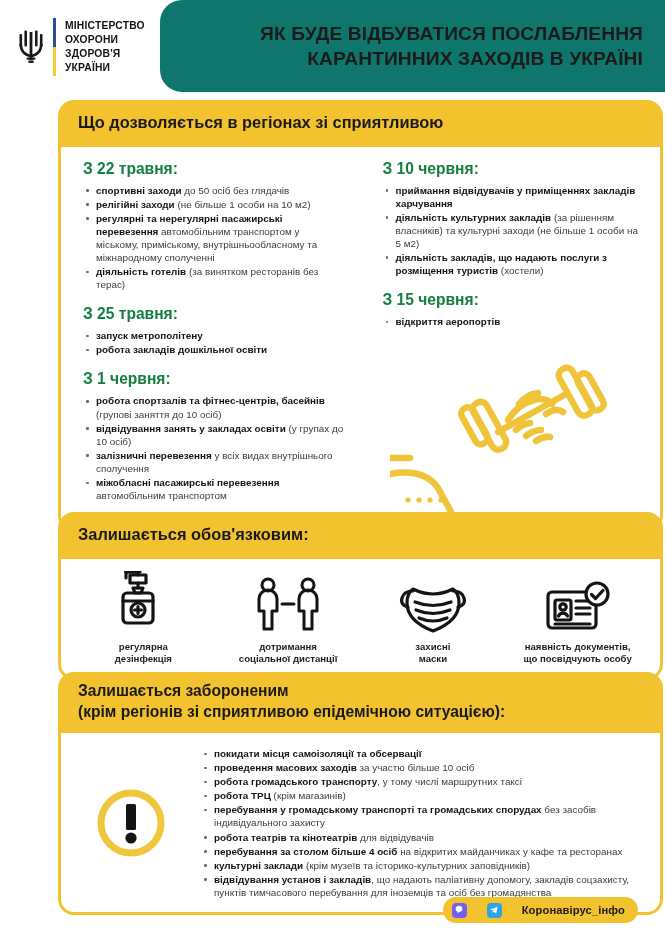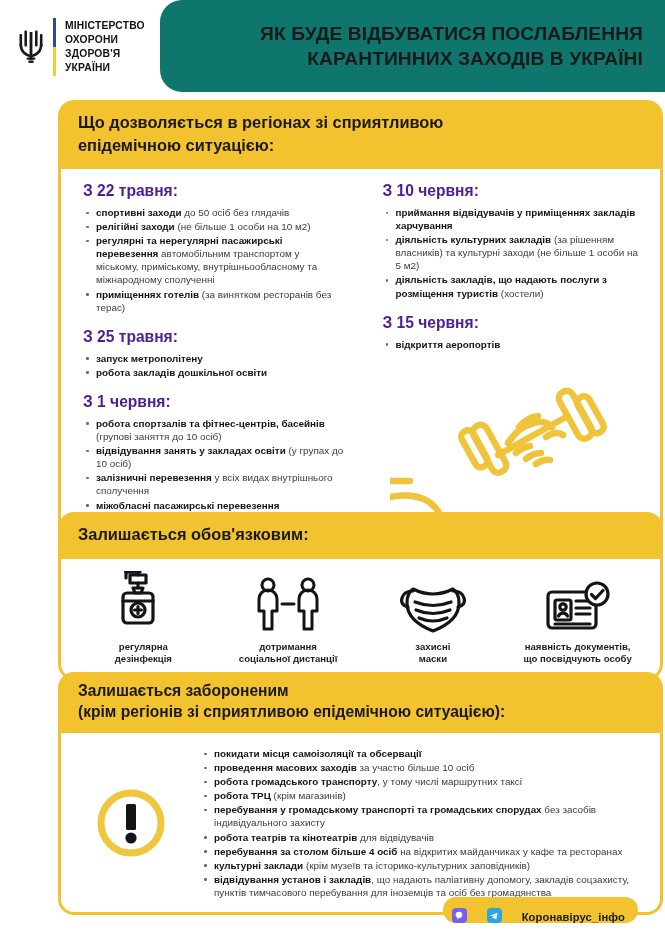--- a/index.html
+++ b/index.html
@@ -69,21 +69,21 @@
   
   #card-allowed { top: 100px; }
   #card-allowed .card-head { border-radius: 16px 16px 0 0; }
   #card-allowed .card-body { min-height: 372px; padding: 12px 0 14px 0; overflow: hidden; }
   .cols { display: flex; }
   .col { width: 302px; padding: 0 16px 0 22px; }
 
   .dategroup { margin-bottom: 13px; }
   .datehead {
     font-weight: 700; font-size: 15.6px; line-height: 20px;
-    color: #4c1d95; margin-bottom: 5px;
+    color: #15803d; margin-bottom: 5px;
   }
   ul.bl { list-style: none; }
   ul.bl > li {
     position: relative; padding-left: 13px;
     font-size: 9.9px; line-height: 13.1px;
     color: #3b3b3b; margin-bottom: 1px;
   }
   ul.bl > li::before {
     content: ""; position: absolute; left: 3px; top: 5.5px;
     width: 2.6px; height: 2.6px; border-radius: 50%; background: #6a6a6a;
@@ -111,21 +111,21 @@
   #card-forbid .card-body { padding: 12px 6px 12px 0; display: flex; min-height: 148px; }
   .excl-wrap { width: 140px; display: flex; align-items: center; justify-content: center; }
   .forbid-list { flex: 1; padding-top: 2px; }
   .forbid-list > li { margin-bottom: 1.5px; }
 
   
   .footer-badge {
     position: absolute; right: 27px; bottom: 12px;
     background: #F2C32E; border-radius: 13px;
     height: 26px; padding: 0 13px 0 9px;
-    display: flex; align-items: flex-end; gap: 20px;
+    display: flex; align-items: center; gap: 20px;
   }
   .sq { width: 15px; height: 15px; border-radius: 4px; display: flex; align-items: center; justify-content: center; }
   .sq.viber { background: #7360F2; }
   .sq.tg { background: #2CA5E0; }
   .badge-text { font-weight: 700; font-size: 11.2px; color: #1a1a1a; letter-spacing: .1px; }
 </style>
 </head>
 <body>
 
 <div class="page">
@@ -157,32 +157,31 @@
 
     <div class="title-block">
       <div class="tl">ЯК БУДЕ ВІДБУВАТИСЯ ПОСЛАБЛЕННЯ</div>
       <div class="tl">КАРАНТИННИХ ЗАХОДІВ В УКРАЇНІ</div>
     </div>
   </div>
 
   <div class="card" id="card-allowed">
     <div class="card-head">
       <div class="ch">Що дозволяється в регіонах зі сприятливою</div>
-      <div class="ch">епідемічною ситуацією:</div>
     </div>
     <div class="card-body">
       <div class="cols">
         <div class="col" id="col-left">
             <div class="dategroup">
               <div class="datehead">З 22 травня:</div>
               <ul class="bl">
                 <li><b>спортивні заходи</b> до 50 осіб без глядачів</li>
                 <li><b>релігійні заходи</b> (не більше 1 особи на 10 м2)</li>
                 <li><b>регулярні та нерегулярні пасажирські перевезення</b> автомобільним транспортом у міському, приміському, внутрішньообласному та міжнародному сполученні</li>
-                <li><b>приміщеннях готелів</b> (за винятком ресторанів без терас)</li>
+                <li><b>діяльність готелів</b> (за винятком ресторанів без терас)</li>
               </ul>
             </div>
             <div class="dategroup">
               <div class="datehead">З 25 травня:</div>
               <ul class="bl">
                 <li><b>запуск метрополітену</b></li>
                 <li><b>робота закладів дошкільної освіти</b></li>
               </ul>
             </div>
             <div class="dategroup">

